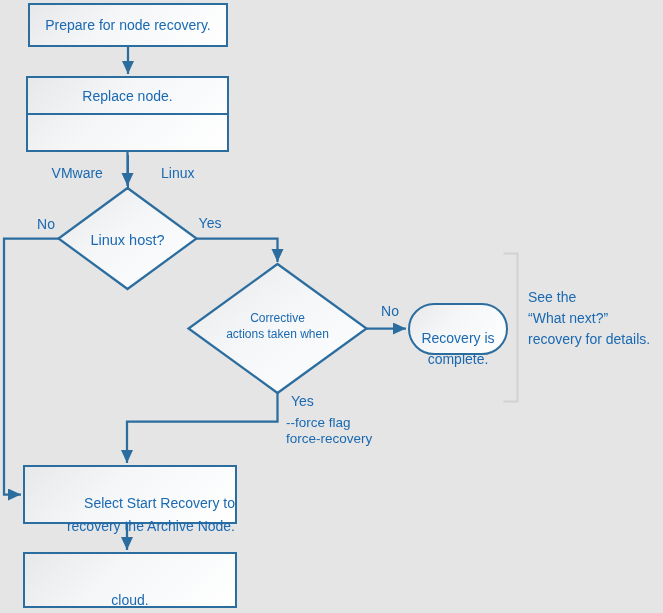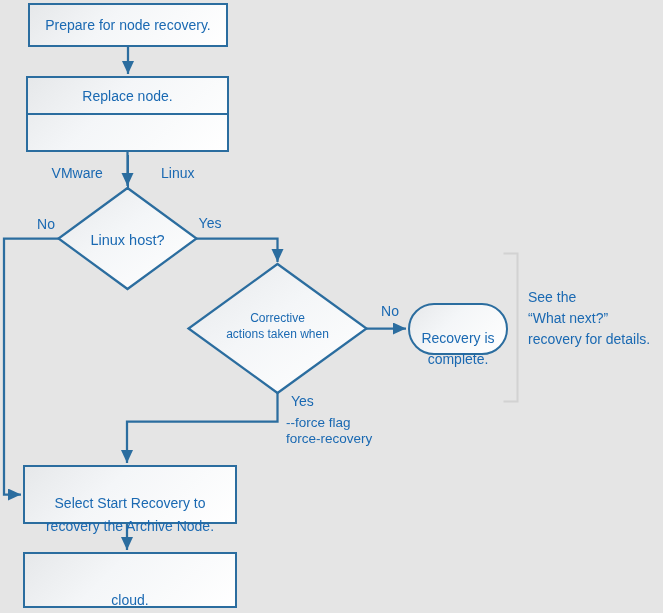--- a/index.html
+++ b/index.html
@@ -101,21 +101,21 @@
     <div>actions taken when</div>
   </div>
 
   <div class="node stadium" style="left:408px;top:303px;width:100px;height:52px;">
     <div class="inner">
       <div>Recovery is</div>
       <div>complete.</div>
     </div>
   </div>
 
-  <div class="node two-line" style="left:23px;top:465px;width:214px;height:59px;">
+  <div class="node two-line" style="left:23px;top:465px;width:214px;height:59px;text-align:right;">
     <div class="inner">
       <div>Select Start Recovery to</div>
       <div>recovery the Archive Node.</div>
     </div>
   </div>
 
   <div class="node two-line" style="left:23px;top:552px;width:214px;height:56px;">
     <div class="inner">
       <div>cloud.</div>
     </div>

